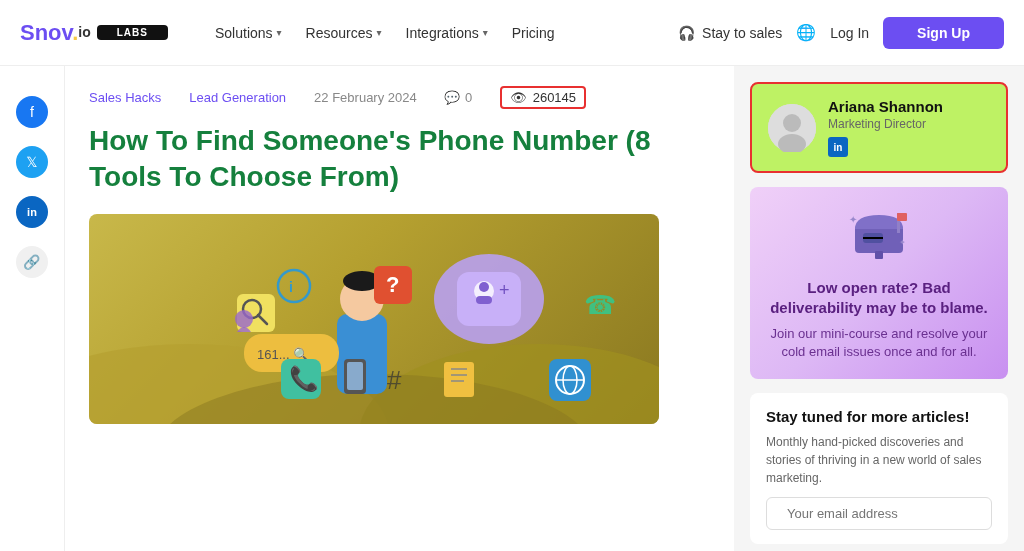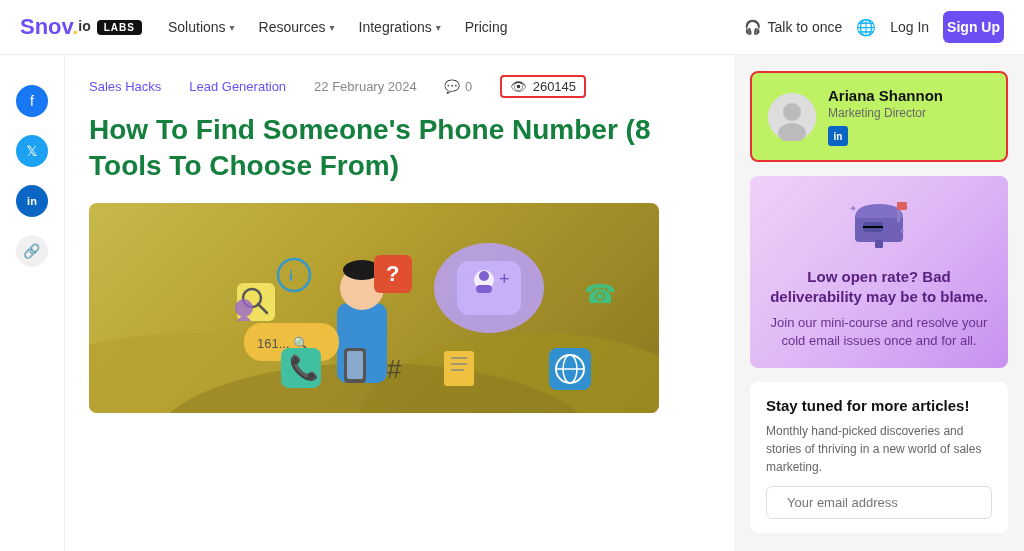--- a/index.html
+++ b/index.html
@@ -2,46 +2,46 @@
 <html><head>
   <meta charset="utf-8">
   <style>
     * { margin: 0; padding: 0; box-sizing: border-box; }
     body { font-family: -apple-system, BlinkMacSystemFont, 'Segoe UI', sans-serif; background: #f5f5f5; width: 1024px; height: 551px; overflow: hidden; }
 
     
     .navbar {
       background: #fff;
       border-bottom: 1px solid #eee;
-      height: 55px;
+      height: 66px;
       display: flex;
       align-items: center;
       padding: 0 20px;
-      gap: 6px;
+      gap: 27px;
       position: relative;
       z-index: 10;
     }
     .logo {
       display: flex;
       align-items: center;
       gap: 6px;
       text-decoration: none;
     }
     .logo-text {
       font-size: 22px;
       font-weight: 800;
       color: #333;
     }
     .logo-text span { color: #6c4ef2; }
     .labs-badge {
       background: #111;
       color: #fff;
       font-size: 10px;
       font-weight: 700;
-      padding: 2px 7px;
+      padding: 2px 20px;
       border-radius: 4px;
       letter-spacing: 1px;
     }
     .nav-links {
       display: flex;
       align-items: center;
       gap: 4px;
       margin-left: 10px;
     }
     .nav-link {
@@ -74,21 +74,21 @@
     .login-btn {
       font-size: 14px;
       color: #333;
       cursor: pointer;
       font-weight: 500;
     }
     .signup-btn {
       background: #6c4ef2;
       color: #fff;
       border: none;
-      padding: 8px 4px;
+      padding: 8px 34px;
       border-radius: 6px;
       font-size: 14px;
       font-weight: 600;
       cursor: pointer;
     }
 
     
     .page-body {
       display: flex;
       height: calc(551px - 55px);
@@ -330,21 +330,21 @@
       <span class="chevron">▾</span>
     </a>
     <a class="nav-link">
       <span>Pricing</span>
     </a>
   </div>
 
   <div class="nav-right">
     <div class="talk-sales">
       <span>🎧</span>
-      <span>Talk to once</span>
+      <span>Stay to sales</span>
     </div>
     <span class="globe-icon">🌐</span>
     <span class="login-btn">Log In</span>
     <button class="signup-btn">Sign Up</button>
   </div>
 </nav>
 
 <div class="page-body">
 
   <aside class="left-sidebar">

